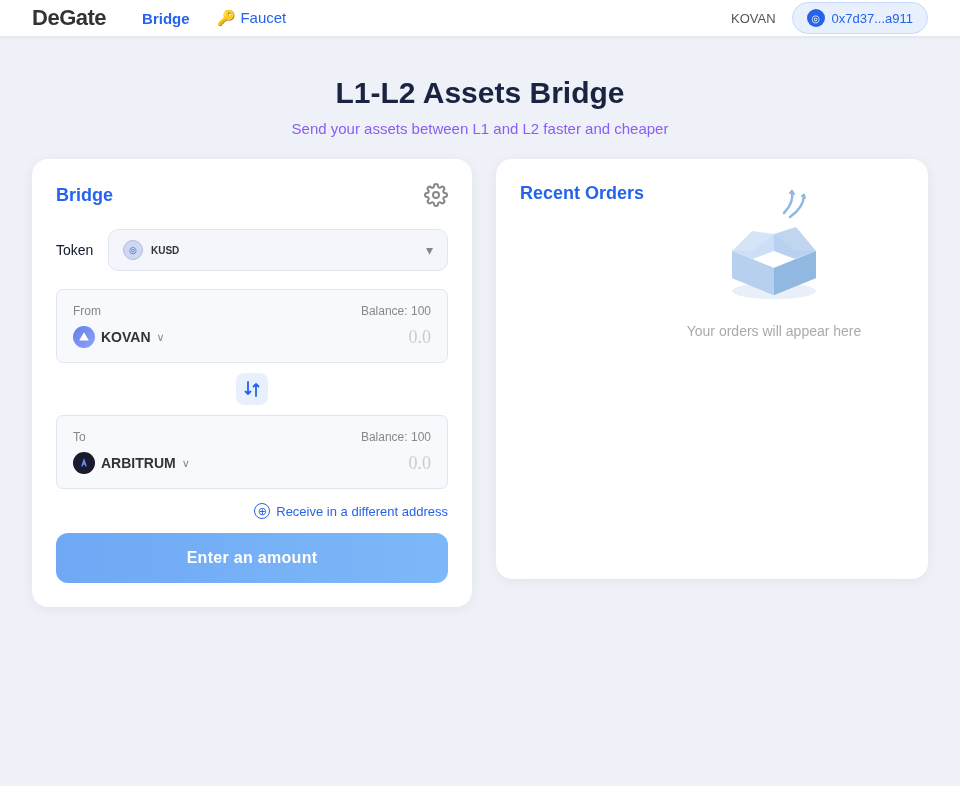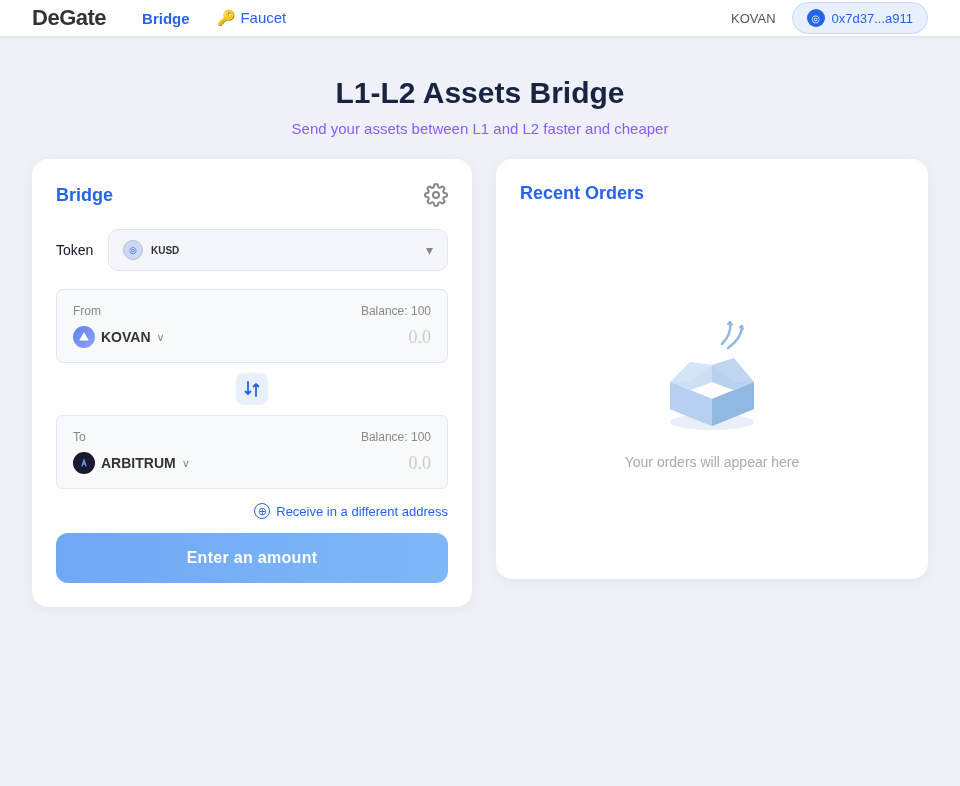--- a/index.html
+++ b/index.html
@@ -322,34 +322,33 @@
 
     
     .orders-card {
       background: #fff;
       border-radius: 16px;
       padding: 24px;
       flex: 1;
       box-shadow: 0 2px 12px rgba(0,0,0,0.06);
       min-height: 420px;
       display: flex;
-      flex-direction: column;
+      flex-direction: row;
     }
     .orders-title {
       font-size: 18px;
       font-weight: 700;
       color: #2563eb;
       margin-bottom: 24px;
     }
     .orders-empty {
       flex: 1;
       display: flex;
       flex-direction: column;
       align-items: center;
-      justify-content: center;
       gap: 20px;
     }
     .orders-empty-text {
       font-size: 14px;
       color: #aaa;
     }
   </style>
 </head>
 <body>
 

